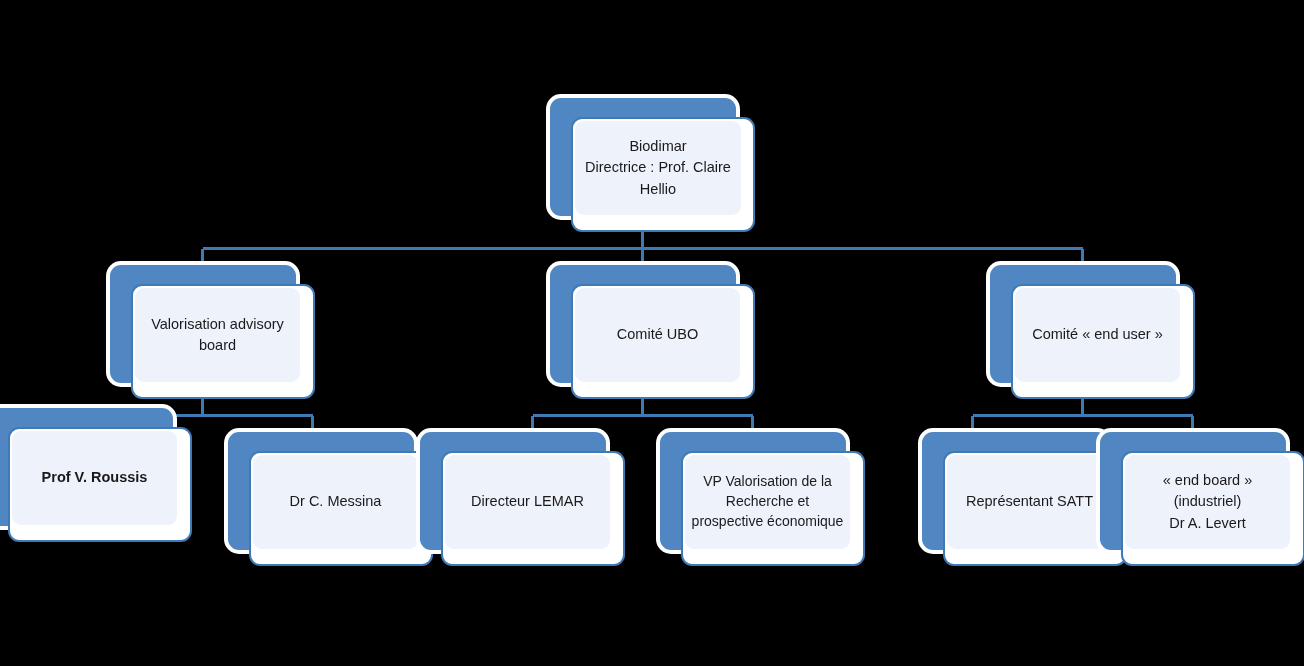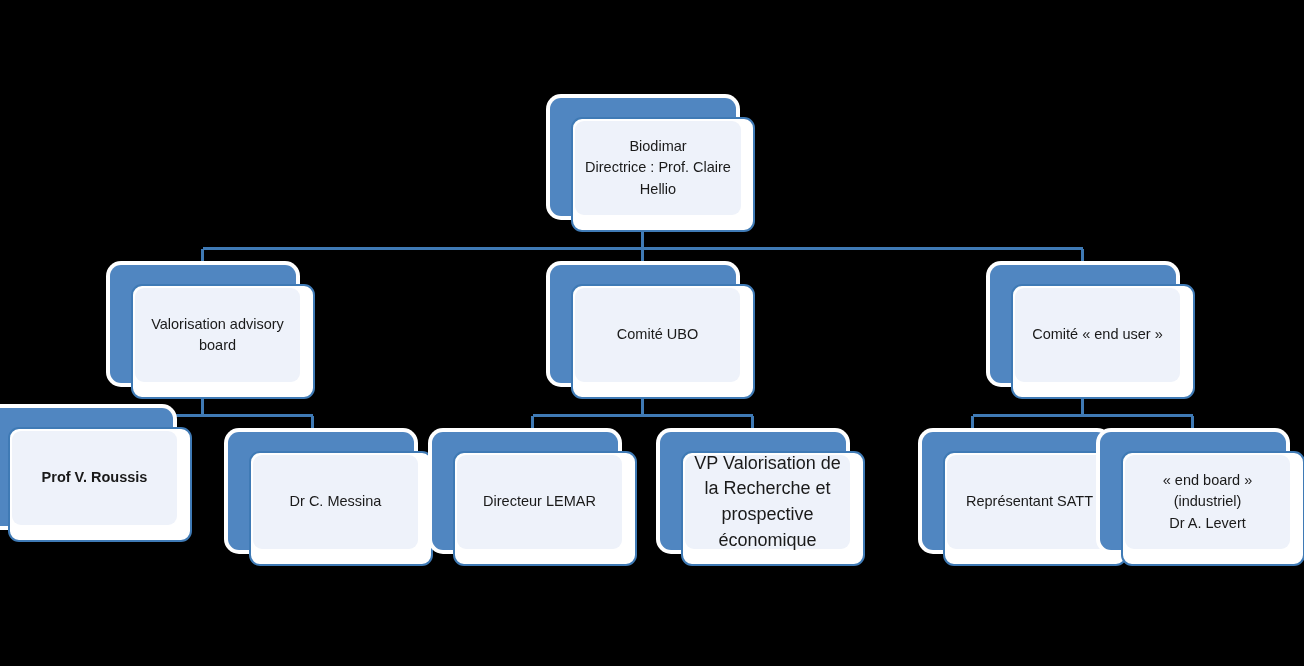--- a/index.html
+++ b/index.html
@@ -71,21 +71,21 @@
     line-height: 1.45;
     text-align: center;
     white-space: pre-line;
     font-family: "Liberation Sans", sans-serif;
   }
   
   .node.root .node-front { width: 184px; height: 115px; }
   .node.root .node-inner { width: 166px; height: 94px; }
 
   
-  .node.tall .node-label { font-size: 18px; line-height: 1.42; }
+  .node.tall .node-label { font-size: 14px; line-height: 1.42; }
 </style>
 </head>
 <body>
 
 <div id="org-chart">
 
   <svg id="connector-layer" viewBox="0 0 1304 666" width="1304" height="666" xmlns="http://www.w3.org/2000/svg">
     <g fill="none" stroke="#3f7ab5" stroke-width="3" shape-rendering="crispEdges">
 
       <path d="M 642.5 231 L 642.5 248.5"></path>
@@ -161,21 +161,21 @@
 
   <div class="node" style="left:228px; top:432px; width:205px; height:133px;">
     <div class="node-back"></div>
     <div class="node-front">
       <div class="node-inner">
         <span class="node-label">Dr C. Messina</span>
       </div>
     </div>
   </div>
 
-  <div class="node" style="left:432px; top:432px; width:205px; height:133px;">
+  <div class="node" style="left:420px; top:432px; width:205px; height:133px;">
     <div class="node-back"></div>
     <div class="node-front">
       <div class="node-inner">
         <span class="node-label">Directeur LEMAR</span>
       </div>
     </div>
   </div>
 
   <div class="node tall" style="left:660px; top:432px; width:205px; height:133px;">
     <div class="node-back"></div>

